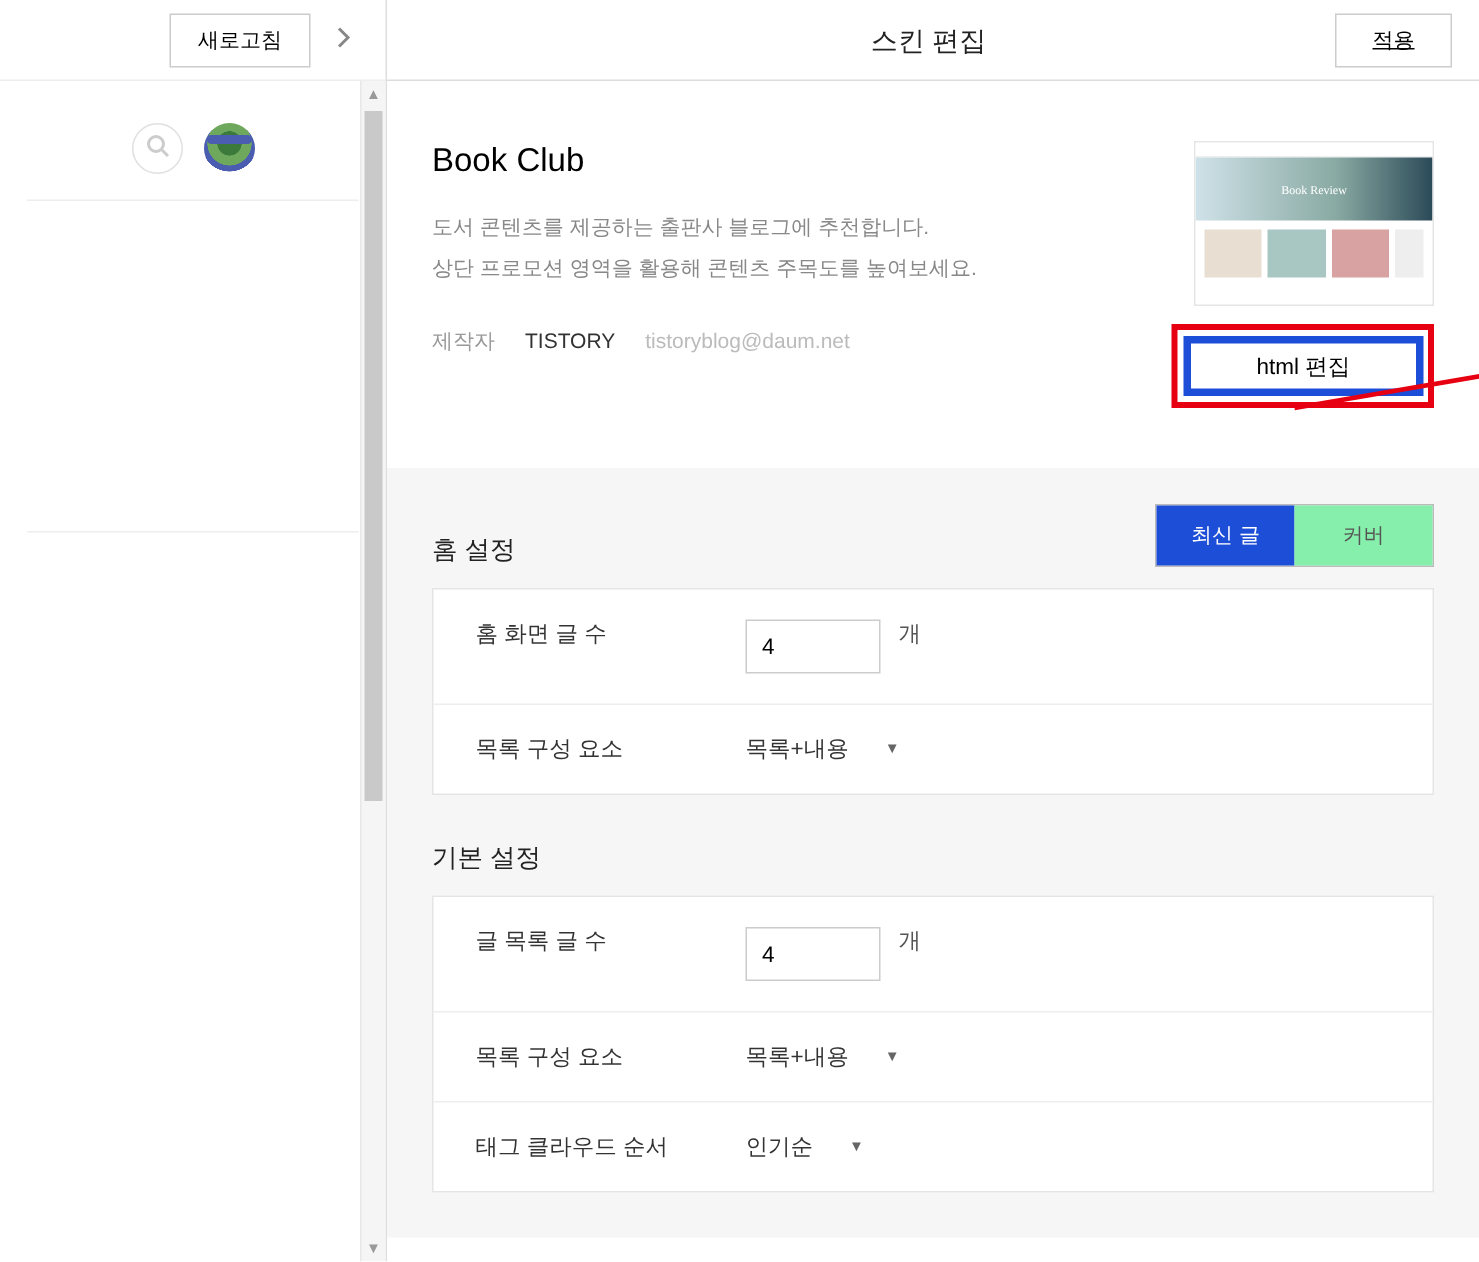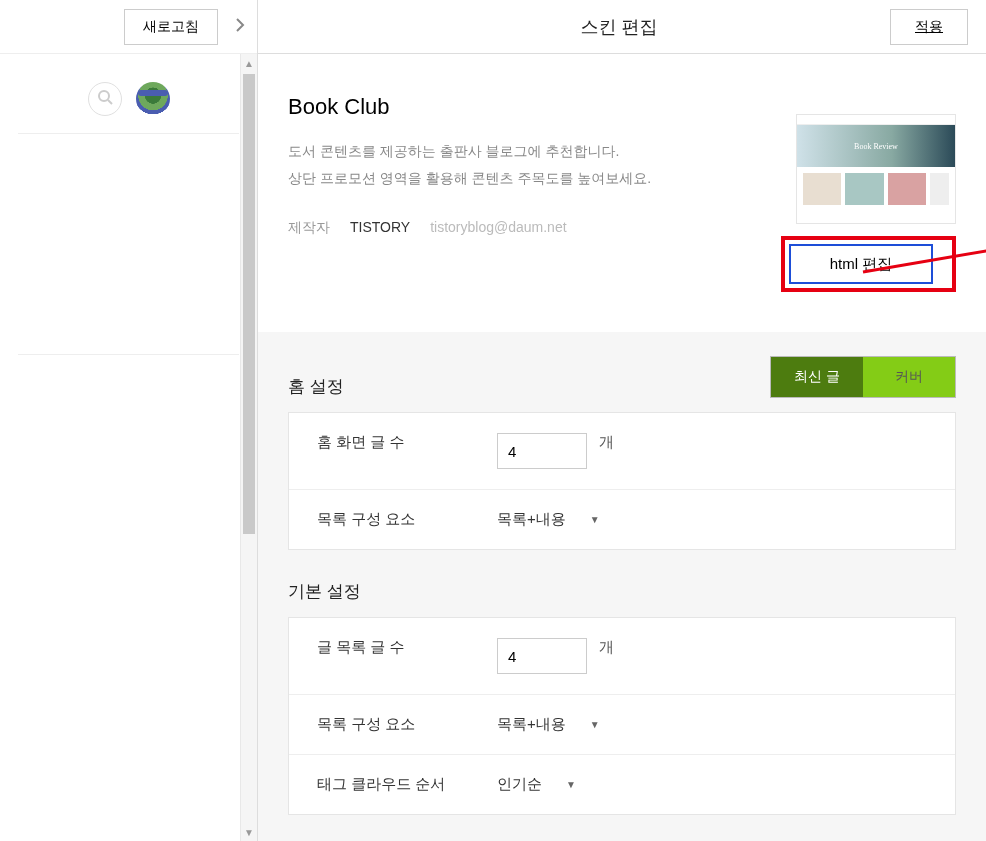--- a/index.html
+++ b/index.html
@@ -18,21 +18,21 @@
       left: 0; top: 0;
       width: 258px; height: 841px;
       border-right: 1px solid #ddd;
     }
     .left-header {
       height: 54px;
       border-bottom: 1px solid #eee;
       display: flex;
       align-items: center;
       justify-content: flex-end;
-      padding: 0 3px;
+      padding: 0 14px;
       gap: 8px;
     }
     .btn-refresh {
       height: 36px;
       padding: 0 18px;
       border: 1px solid #ccc;
       background: #fff;
       font-size: 14px;
       cursor: pointer;
     }
@@ -163,21 +163,20 @@
       color: #333;
     }
     .skin-meta-email {
       color: #bbb;
       margin-left: 20px;
     }
     .skin-preview {
       width: 175px;
       display:flex;
       flex-direction:column;
-      margin-top:20px;
     }
     .thumb {
       width: 160px; height: 110px;
       border: 1px solid #e5e5e5;
       background:#fff;
       position:relative;
       margin-bottom:12px;
       margin-left:auto;
       overflow:hidden;
     }
@@ -186,22 +185,22 @@
     .thumb .trow{display:flex;gap:4px;padding:6px;height:44px;}
     .thumb .tc{flex:1;background:#e8ded1;}
     .thumb .tc:nth-child(2){background:#a8c7c3;}
     .thumb .tc:nth-child(3){background:#d9a2a2;}
     .thumb .tc:nth-child(4){flex:0.5;background:#eee;}
     .html-edit-wrap {
       border: 4px solid #e60012;
       padding: 4px;
     }
     .btn-html-edit {
-      width: 144px; height: 40px;
-      border: 2px solid #1d4ed8;
+      width: 160px; height: 40px;
+      border: 5px solid #1d4ed8;
       background: #fff;
       font-size: 15px;
       cursor: pointer;
       display:block;
     }
     .arrow-annot {
       position: absolute;
       left: 600px; top: 230px;
       pointer-events: none;
     }
@@ -219,28 +218,28 @@
     .section-title {
       font-size: 17px;
       color: #222;
     }
     .seg {
       display: flex;
       border: 1px solid #bbb;
     }
     .seg-btn {
       width: 92px; height: 40px;
-      background: #84cc16;
+      background: #86efac;
       border: none;
       font-size: 14px;
       cursor: pointer;
       color:#555;
     }
     .seg-btn.active {
-      background: #4d7c0f;
+      background: #1d4ed8;
       color: #fff;
     }
     .card {
       background: #fff;
       border: 1px solid #e5e5e5;
     }
     .card-row {
       display: flex;
       align-items: flex-start;
       padding: 20px 28px;

